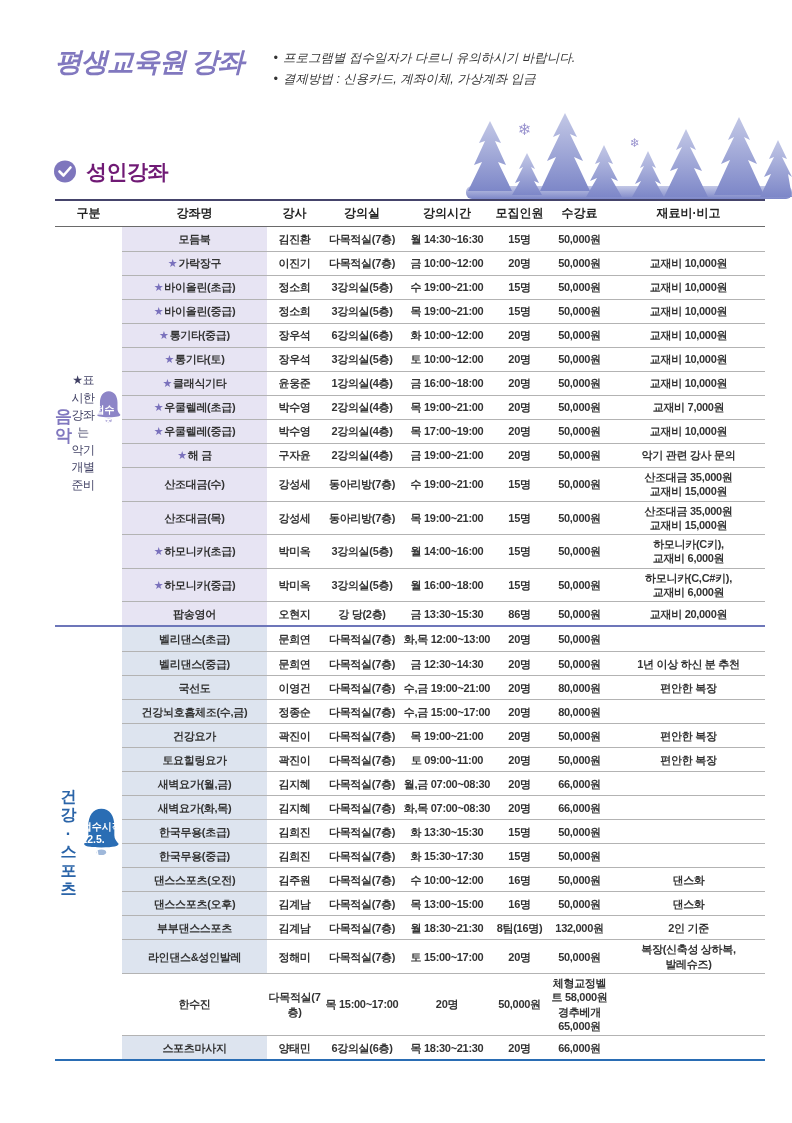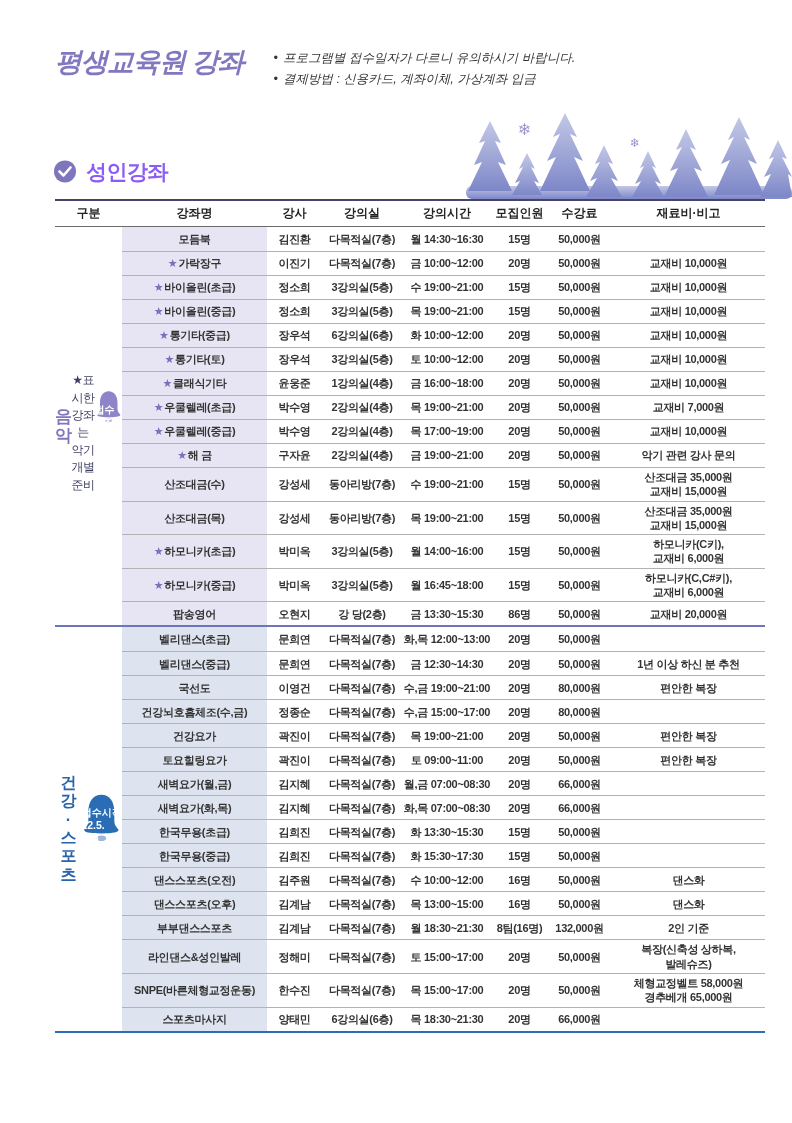--- a/index.html
+++ b/index.html
@@ -12,21 +12,21 @@
   .page-head { position:absolute; left:55px; top:44px; display:flex; align-items:flex-start;font-style:italic; }
   .page-title { font-size:27px; font-weight:bold; color:#8178bf; letter-spacing:-1px; }
   .notices { margin-left:30px; margin-top:4px; }
   .notice-line { font-size:12.5px; color:#333; line-height:1.65; display:flex; }
   .notice-line .bullet { margin-right:5px; color:#333; }
   
   .tree-deco { position:absolute; right:0; top:107px; width:340px; height:92px; }
   
   .section-head { position:absolute; left:53px; top:158px; display:flex; align-items:center; }
   .check-badge { width:24px; height:24px; margin-right:9px; }
-  .section-title { font-size:21px; font-weight:bold; color:#8b5cf6; letter-spacing:-0.5px; }
+  .section-title { font-size:21px; font-weight:bold; color:#701a75; letter-spacing:-0.5px; }
   
   .adult-table { position:absolute; left:55px; top:199px; width:710px; }
   .thead {
     display:grid; grid-template-columns:67px 145px 55px 80px 90px 55px 65px 153px;
     height:28px; align-items:center; text-align:center;
     font-size:12px; font-weight:bold; color:#222;
     border-top:2.5px solid #45446b; border-bottom:1.5px solid #6a6a6a;
     background:#fff; position:relative; z-index:2;
   }
   .group { display:flex; }
@@ -270,21 +270,21 @@
           <div class="cell c-time">월 14:00~16:00</div>
           <div class="cell c-capacity">15명</div>
           <div class="cell c-fee">50,000원</div>
           <div class="cell c-note">하모니카(C키),
 교재비 6,000원</div>
         </div>
         <div class="trow">
           <div class="cell c-name"><span class="star">★</span>하모니카(중급)</div>
           <div class="cell c-instructor">박미옥</div>
           <div class="cell c-room">3강의실(5층)</div>
-          <div class="cell c-time">월 16:45~18:00</div>
+          <div class="cell c-time">월 16:00~18:00</div>
           <div class="cell c-capacity">15명</div>
           <div class="cell c-fee">50,000원</div>
           <div class="cell c-note">하모니카(C,C#키),
 교재비 6,000원</div>
         </div>
         <div class="trow">
           <div class="cell c-name">팝송영어</div>
           <div class="cell c-instructor">오현지</div>
           <div class="cell c-room">강 당(2층)</div>
           <div class="cell c-time">금 13:30~15:30</div>
@@ -434,21 +434,20 @@
           <div class="cell c-name">라인댄스&amp;성인발레</div>
           <div class="cell c-instructor">정해미</div>
           <div class="cell c-room">다목적실(7층)</div>
           <div class="cell c-time">토 15:00~17:00</div>
           <div class="cell c-capacity">20명</div>
           <div class="cell c-fee">50,000원</div>
           <div class="cell c-note">복장(신축성 상하복,
 발레슈즈)</div>
         </div>
         <div class="trow">
-          <div class="cell c-name">SNPE(바른체형교정운동)</div>
           <div class="cell c-instructor">한수진</div>
           <div class="cell c-room">다목적실(7층)</div>
           <div class="cell c-time">목 15:00~17:00</div>
           <div class="cell c-capacity">20명</div>
           <div class="cell c-fee">50,000원</div>
           <div class="cell c-note">체형교정벨트 58,000원
 경추베개 65,000원</div>
         </div>
         <div class="trow">
           <div class="cell c-name">스포츠마사지</div>

